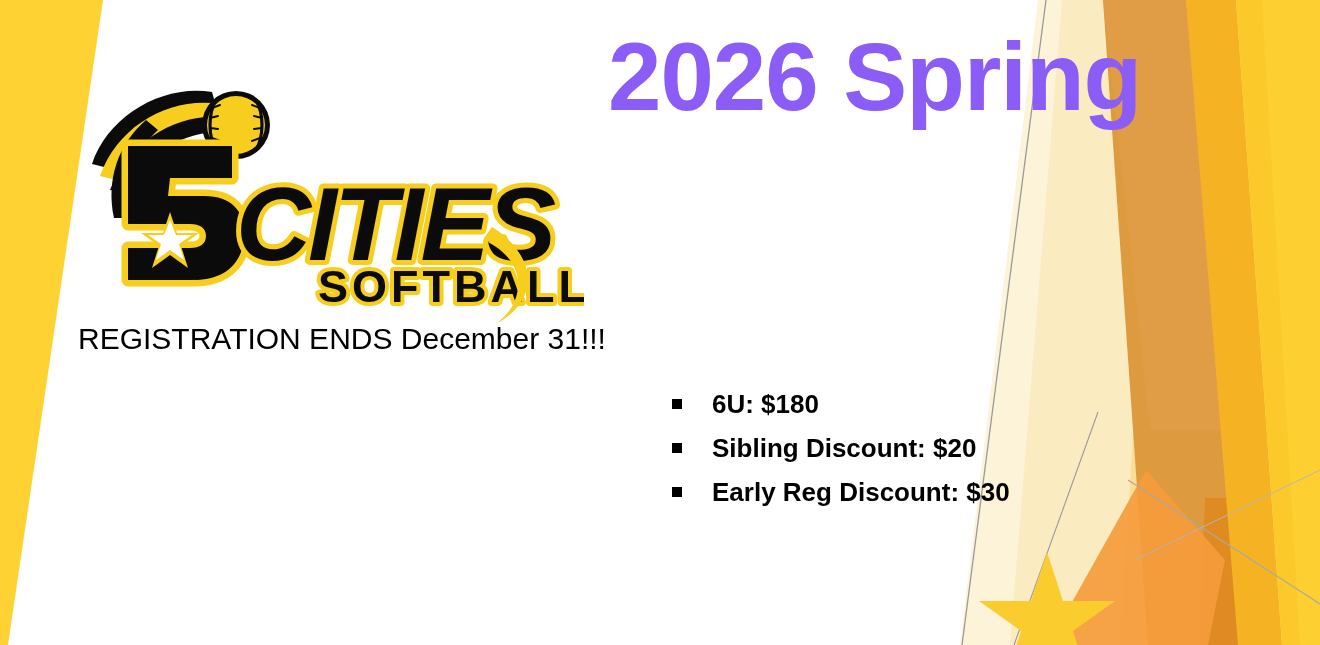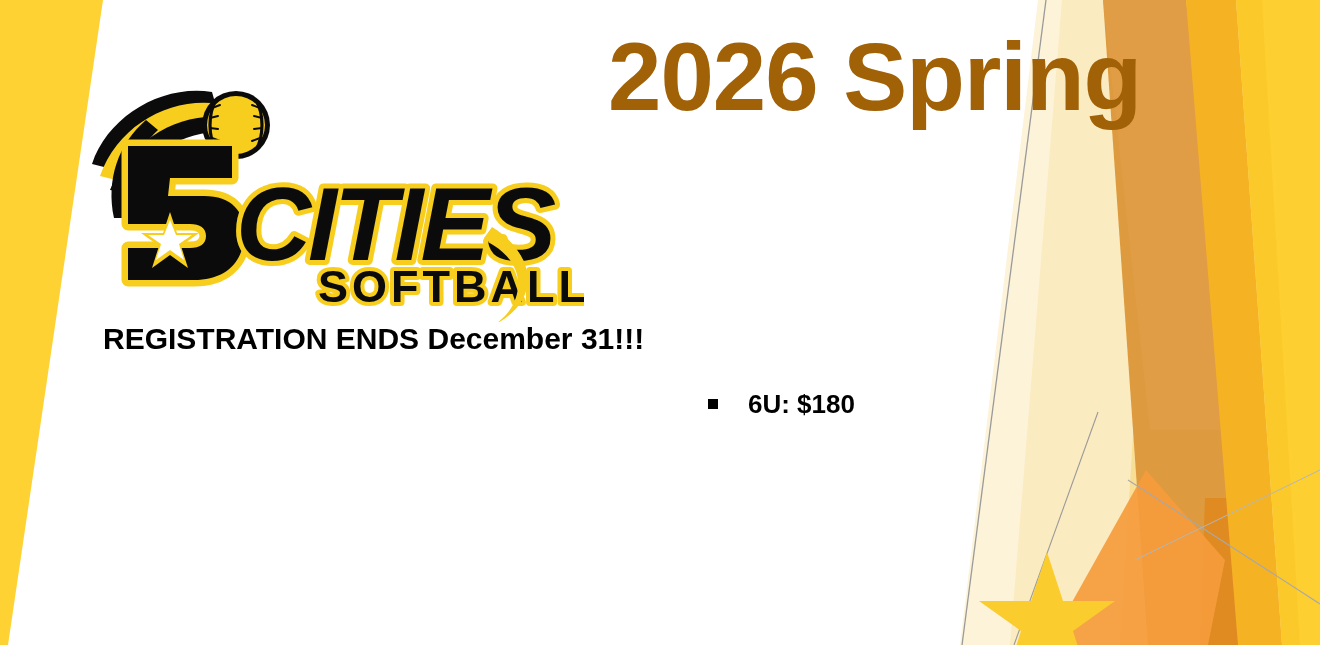--- a/index.html
+++ b/index.html
@@ -18,36 +18,36 @@
   
   #logo{position:absolute;left:84px;top:72px;width:500px;height:250px;}
 
   
   #title{
     position:absolute;left:608px;top:20px;width:640px;
     font-weight:bold;
     font-size:96px;
     line-height:1.18;
     letter-spacing:-1px;
-    color:#a16207;
+    color:#8b5cf6;
     font-stretch:condensed;
     z-index:5;
   }
   #title .l{display:block;white-space:nowrap;}
 
   
   #subtitle{
     position:absolute;left:78px;top:322px;
-    font-size:30px;font-weight:bold;color:#000;
-    letter-spacing:0px;white-space:nowrap;z-index:5;margin-left:25px;
+    font-size:30px;font-weight:normal;color:#000;
+    letter-spacing:0px;white-space:nowrap;z-index:5;
   }
 
   
   #bullets{
-    position:absolute;left:708px;top:382px;
+    position:absolute;left:672px;top:382px;
     z-index:5;margin:0;padding:0;list-style:none;
   }
   #bullets li{
     display:flex;align-items:center;
     font-size:26px;font-weight:bold;color:#000;
     height:44px;white-space:nowrap;
   }
   #bullets .sq{
     width:10px;height:10px;background:#000;
     display:inline-block;flex:0 0 auto;margin-right:30px;
@@ -150,15 +150,23 @@
     <span class="l">2026 Spring</span>
   </div>
 
   <div id="subtitle">REGISTRATION ENDS December 31!!!</div>
 
   <ul id="bullets">
     <li>
       <span class="sq"></span>
       <span class="txt">6U: $180</span>
     </li>
+    <li>
+      <span class="sq"></span>
+      <span class="txt">Sibling Discount: $20</span>
+    </li>
+    <li>
+      <span class="sq"></span>
+      <span class="txt">Early Reg Discount: $30</span>
+    </li>
   </ul>
 
 </div>
 
 </body></html>

